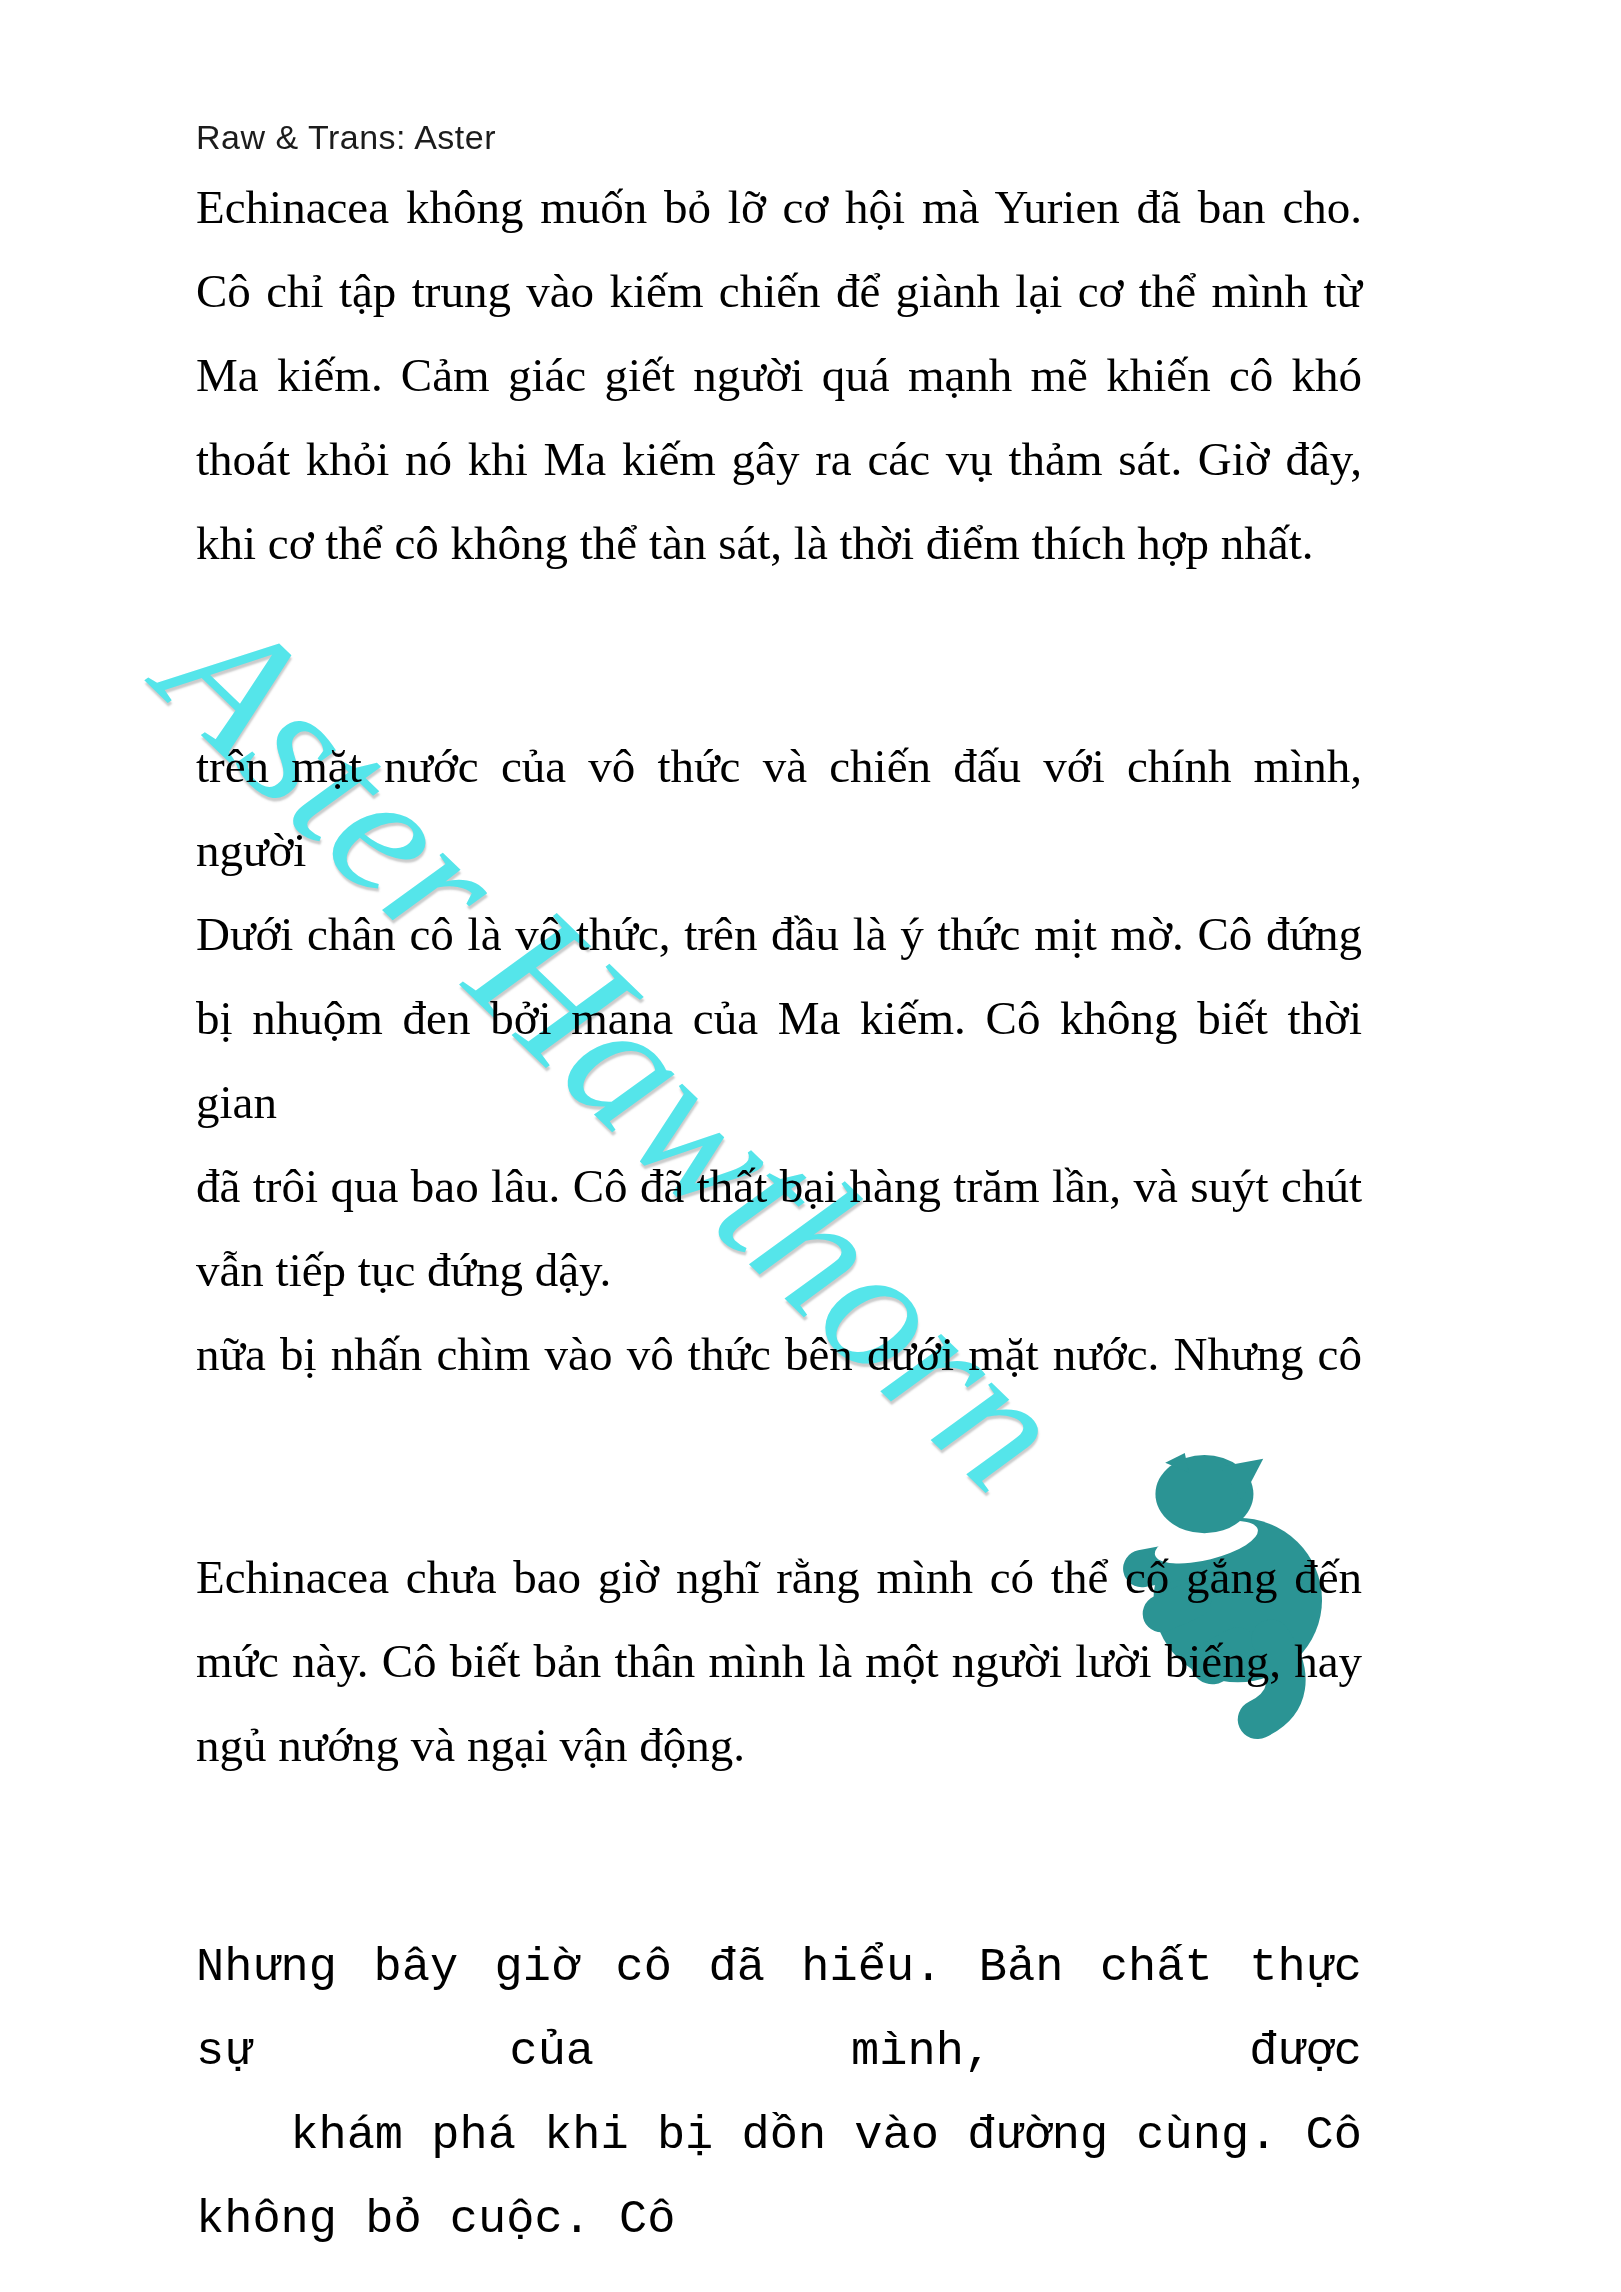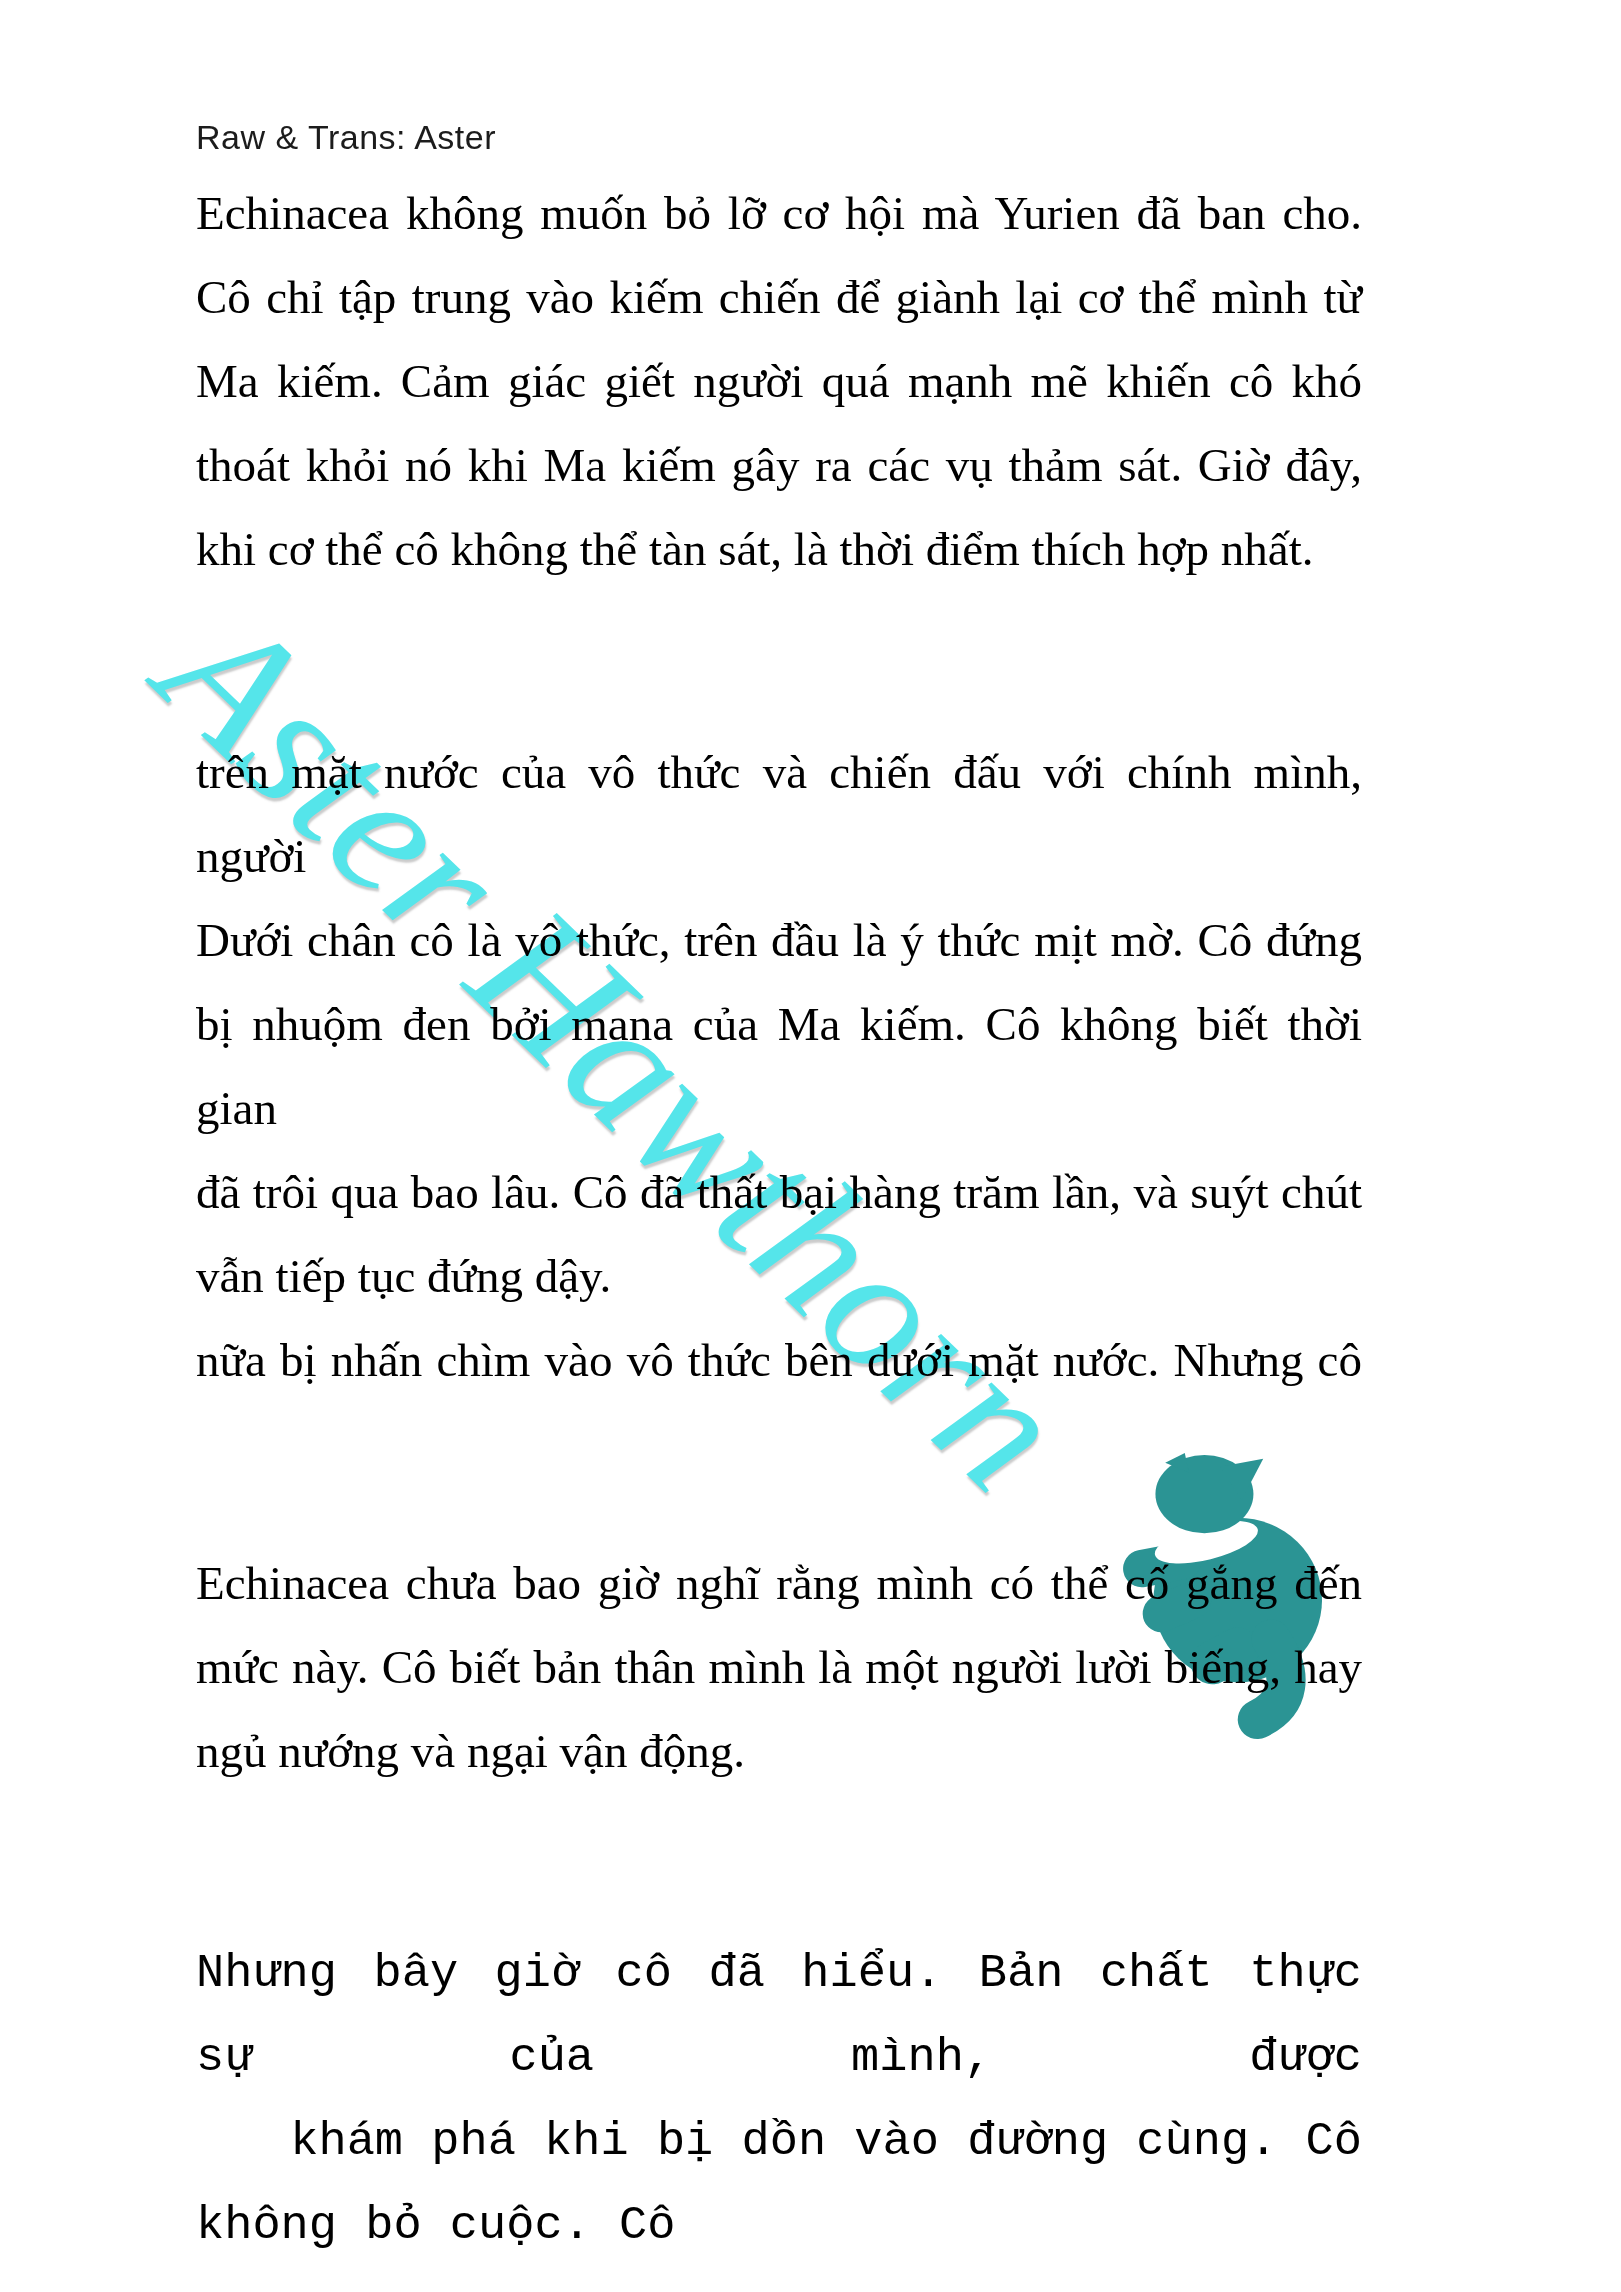--- a/index.html
+++ b/index.html
@@ -48,21 +48,21 @@
     font-family: "Liberation Sans", sans-serif;
     font-size: 34px;
     color: #1c1c1c;
     letter-spacing: 0.5px;
     margin-top: 25px;
   }
 
   .body-text {
     position: absolute;
     left: 196px;
-    top: 171px;
+    top: 165px;
     width: 1166px;
     font-size: 47px;
     line-height: 84px;
     color: #000000;
   }
 
   .para { margin: 0 0 139px 0; }
   .para:last-child { margin-bottom: 0; font-family: Liberation Mono, monospace; }
 
   .line {

